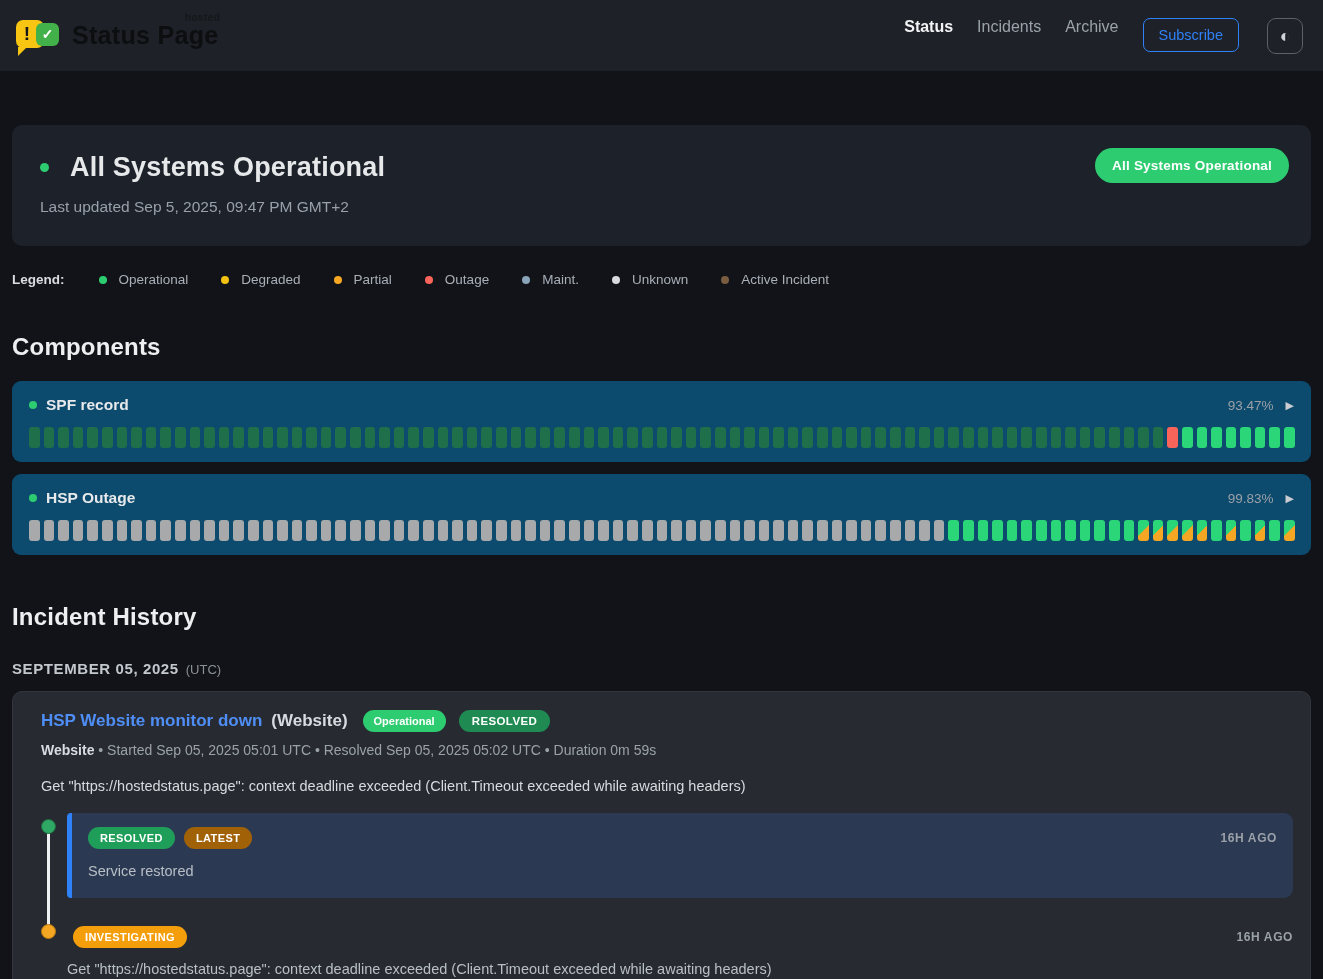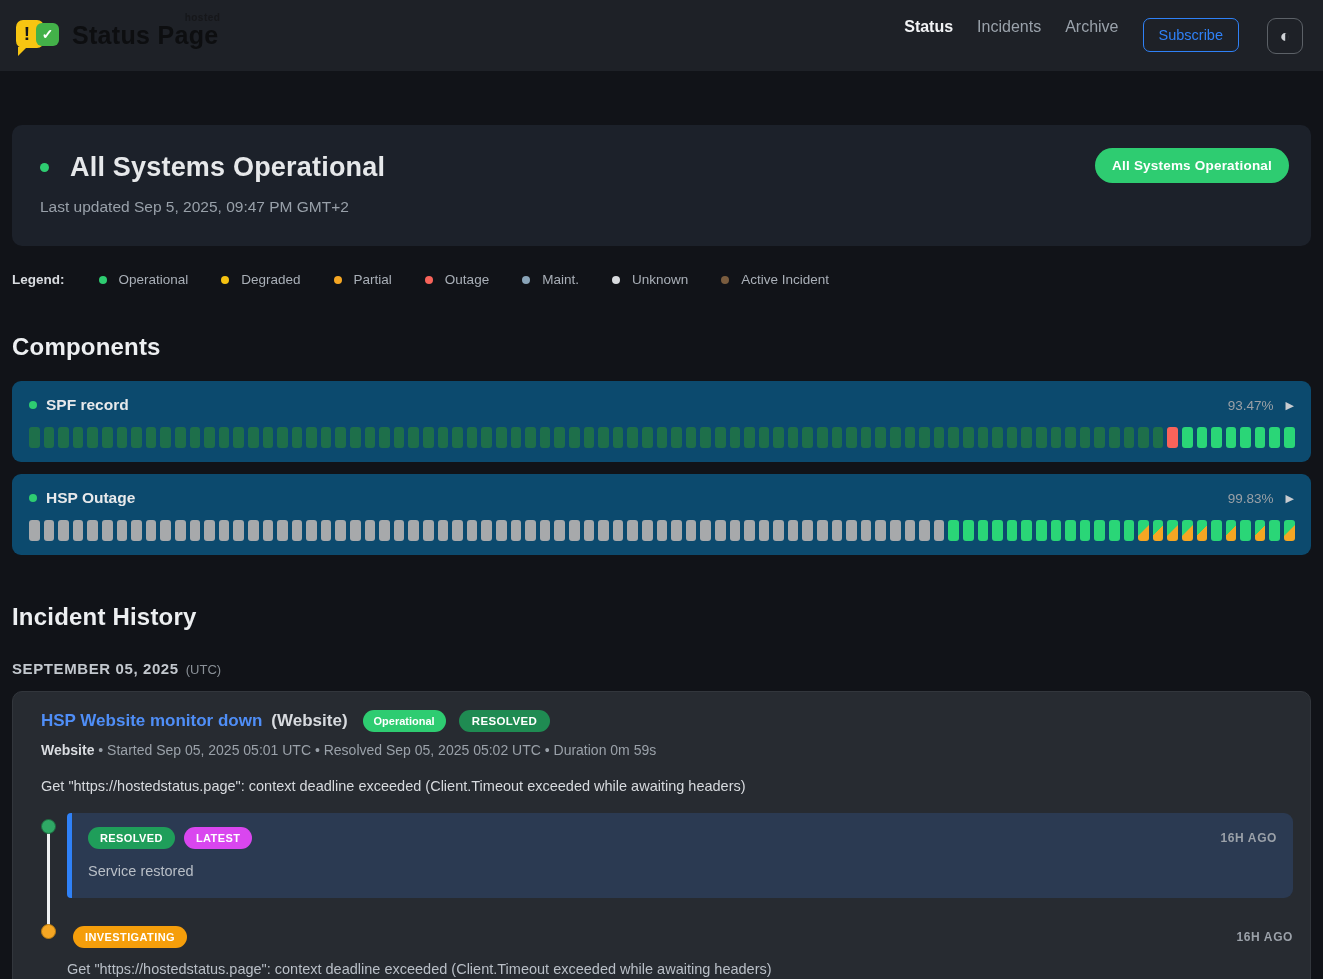--- a/index.html
+++ b/index.html
@@ -121,21 +121,21 @@
   .tl-entry { position:relative; padding-left:26px; }
   .tl-dot { position:absolute; left:0; width:15px; height:15px; border-radius:50%; z-index:2; }
   .tl-dot-resolved { top:6px; background:#2fa865; border:1px solid #1d6b40; }
   .tl-dot-investigating { top:-2px; background:#f5a623; border:1px solid #b97c12; }
   .update-box {
     background:#2b3a52; border-left:5px solid #2f81f7;
     border-radius:4px 9px 9px 4px; padding:14px 16px 19px 16px;
   }
   .update-badges { display:flex; align-items:center; gap:9px; }
   .badge-resolved { background:#1f9e5a; font-size:11px; padding:5px 12px; letter-spacing:.4px; }
-  .badge-latest { background:#d946ef; font-size:11px; padding:5px 12px; letter-spacing:.4px; }
+  .badge-latest { background:#a16207; font-size:11px; padding:5px 12px; letter-spacing:.4px; }
   .badge-investigating { background:#f59e0b; font-size:11px; padding:5px 12px; letter-spacing:.4px; }
   .update-time { margin-left:auto; font-size:12px; font-weight:700; color:#9ba1a9; letter-spacing:.6px; }
   .update-message { margin-top:14px; font-size:14.5px; color:#b9bfc7; }
   .entry-investigating { margin-top:28px; }
   .entry-investigating .update-badges { padding-left:6px; padding-right:0; }
   .entry-investigating .update-message { margin-top:13px; }
 </style>
 </head>
 <body>
 

